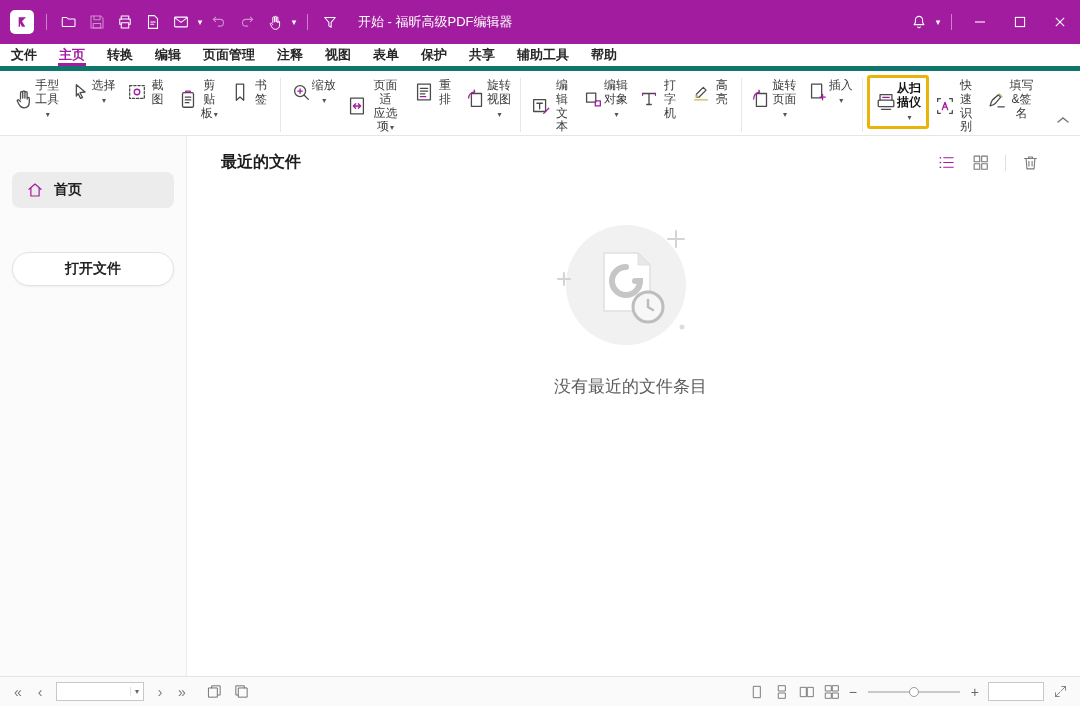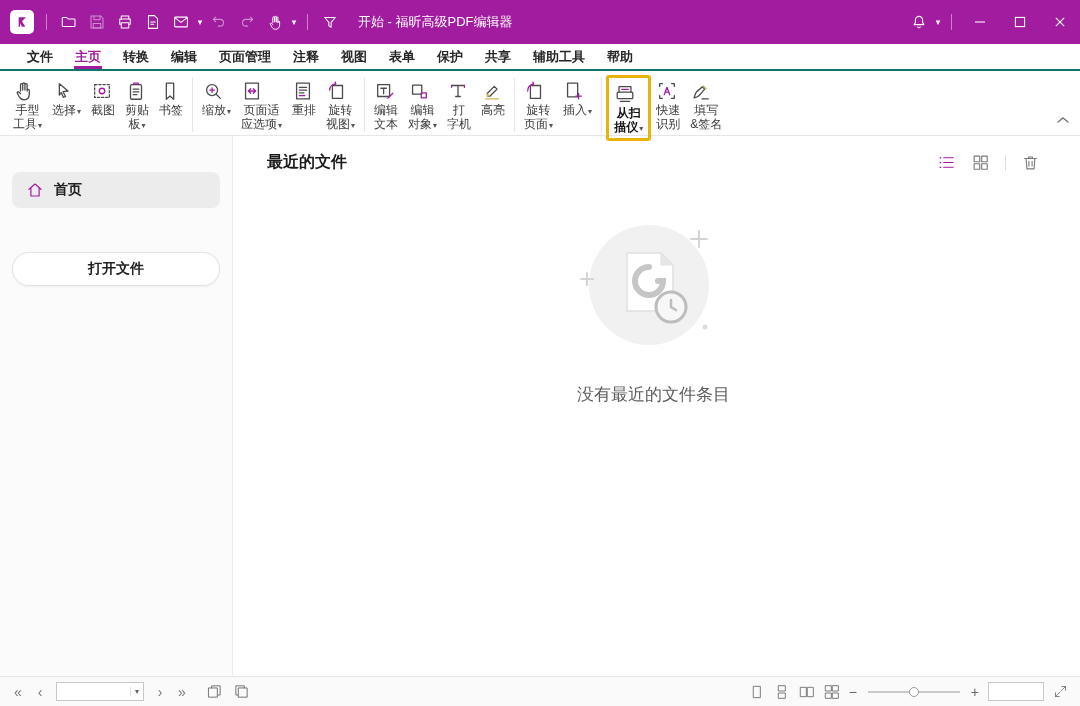--- a/index.html
+++ b/index.html
@@ -16,53 +16,53 @@
   .dim{opacity:.5}
   .tb-caret{font-size:9px;color:#fff;width:10px;text-align:center}
   .tb-title{font-size:13px;margin:0 10px 0 14px;white-space:nowrap}
   .tb-search{width:320px;height:26px;border-radius:13px;background:rgba(255,255,255,.32);display:flex;align-items:center;gap:8px;padding:0 12px;font-size:13px}
   .tb-search svg{stroke:#fff;fill:none;stroke-width:1.5;stroke-linecap:round}
   .tb-right{margin-left:auto;display:flex;align-items:center;height:100%}
   .winbtn{width:40px;height:100%;display:flex;align-items:center;justify-content:center}
   .winbtn svg{stroke:#fff;fill:none;stroke-width:1.3}
 
   
-  .tabbar{height:27px;background:#fff;display:flex;align-items:stretch;padding-left:16px;border-bottom:2px solid #0f766e;flex:0 0 auto}
+  .tabbar{height:27px;background:#fff;display:flex;align-items:stretch;padding-left:0;border-bottom:5px solid #0f766e;flex:0 0 auto}
   .tab{display:flex;align-items:center;padding:0 11px;font-size:13px;font-weight:700;color:#262626;position:relative;white-space:nowrap}
   .tab.active{color:#A21CA0}
   .tab.active::after{content:"";position:absolute;left:10px;right:10px;bottom:0;height:3px;background:#A21CA0}
 
   
   .ribbon{height:65px;background:#fff;border-bottom:1px solid #E6E6E6;display:flex;align-items:flex-start;padding:4px 40px 0 8px;position:relative;flex:0 0 auto}
-  .rtool{display:flex;flex-direction:column;padding:3px 5px;border-radius:3px;min-width:34px}
+  .rtool{display:flex;flex-direction:row;align-items:center;padding:3px 5px;border-radius:3px;min-width:34px}
   .rtool .ric{height:25px;display:flex;align-items:center}
   .ric svg{stroke:#4a4a4a;fill:none;stroke-width:1.4;stroke-linecap:round;stroke-linejoin:round}
   .rlblwrap{font-size:12px;line-height:1.15;color:#3a3a3a;text-align:center;margin-top:1px}
   .rlbl{white-space:pre-line}
   .caret::after{content:"▾";font-size:8px;color:#555;margin-left:1px}
   .rsep{width:1px;background:#E6E6E6;align-self:stretch;margin:3px 4px}
   .rtool.active-tool{border:3px solid #eab308}
   .rtool.active-tool .rlblwrap{font-weight:700;color:#111}
   .ribbon-collapse{position:absolute;right:10px;bottom:6px}
   .ribbon-collapse svg{stroke:#777;fill:none;stroke-width:1.4;stroke-linecap:round}
 
   
   .content{flex:1;display:flex;min-height:0}
-  .sidebar{width:233px;background:#FBFBFB;border-right:1px solid #ECECEC;padding:36px 12px 0}
+  .sidebar{width:187px;background:#FBFBFB;border-right:1px solid #ECECEC;padding:36px 12px 0}
   .home-item{height:36px;border-radius:8px;background:#ECECEC;display:flex;align-items:center;gap:10px;padding:0 14px;font-size:14px;font-weight:700;color:#222}
   .home-item svg{stroke:#A21CA0;fill:none;stroke-width:1.6;stroke-linecap:round;stroke-linejoin:round}
   .open-file-btn{margin-top:44px;height:34px;border-radius:17px;background:#fff;border:1px solid #E2E2E2;display:flex;align-items:center;justify-content:center;font-size:14px;font-weight:700;color:#222;box-shadow:0 1px 3px rgba(0,0,0,.05)}
   .main{flex:1;padding:16px 40px 0 34px}
   .main-header{display:flex;align-items:center}
   .main-heading{font-size:16px;font-weight:700;color:#1c1c1c}
   .view-tools{margin-left:auto;display:flex;align-items:center;gap:15px}
   .view-tools svg{fill:none;stroke-width:1.4;stroke-linecap:round;stroke-linejoin:round}
   .vt-sep{width:1px;height:16px;background:#E0E0E0}
   .empty{display:flex;flex-direction:column;align-items:center;margin-top:42px}
-  .empty-title{font-size:17px;color:#5c5c5c;margin-top:28px}
+  .empty-title{font-size:17px;color:#5c5c5c;margin-top:20px}
   .empty-sub{font-size:12px;color:#8f8f8f;margin-top:14px}
 
   
   .statusbar{height:30px;background:#FAFAFA;border-top:1px solid #E5E5E5;display:flex;align-items:center;padding:0 12px;color:#666;flex:0 0 auto}
   .sb-left{display:flex;align-items:center;gap:10px}
   .navch{font-size:14px;color:#777;width:12px;text-align:center;line-height:1}
   .page-box{width:88px;height:19px;background:#fff;border:1px solid #C8C8C8;display:flex;align-items:center}
   .page-box input{flex:1;min-width:0;border:none;outline:none;height:100%;font-size:12px;padding:0 4px;background:transparent}
   .pb-caret{width:13px;text-align:center;font-size:8px;color:#666;border-left:1px solid #E2E2E2}
   .sb-ic svg{stroke:#6b6b6b;fill:none;stroke-width:1.3;stroke-linecap:round;stroke-linejoin:round}

